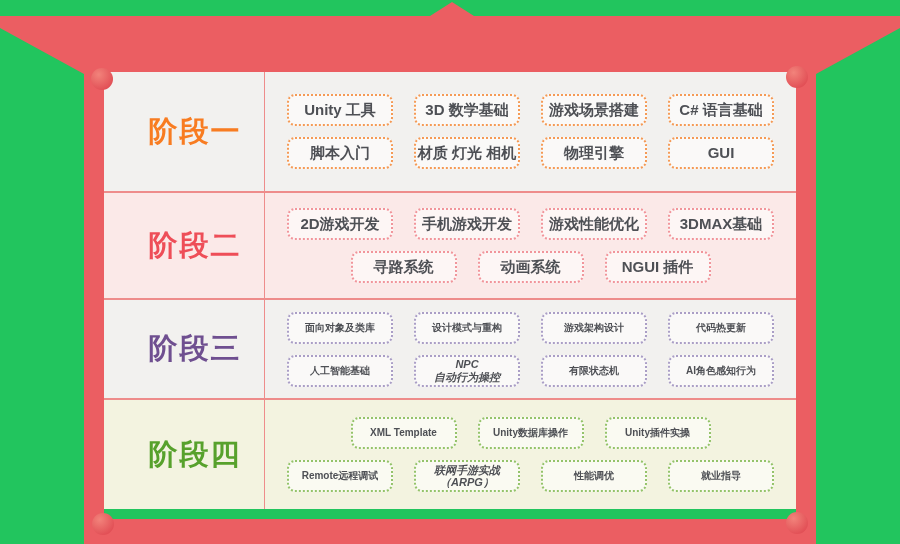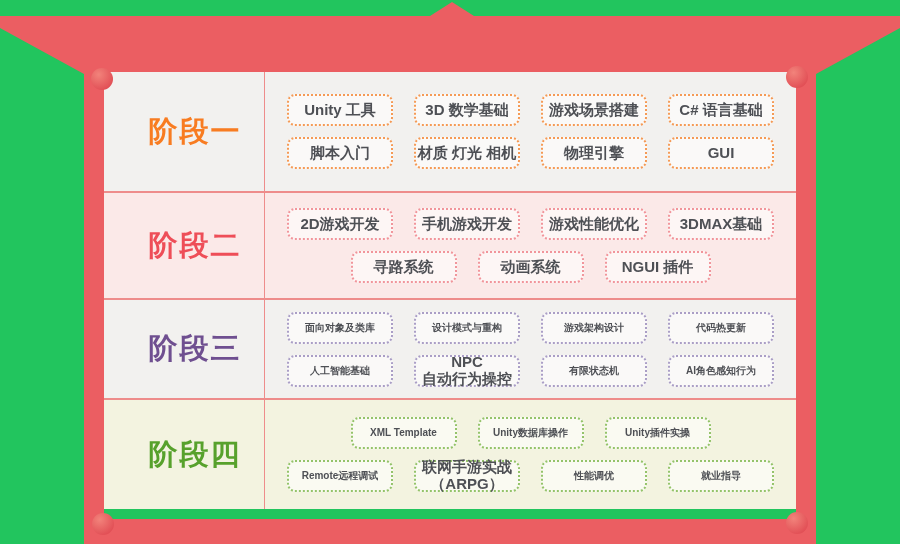--- a/index.html
+++ b/index.html
@@ -45,21 +45,21 @@
     width:106px;height:32px;
     border:2px dotted #999;
     border-radius:8px;
     background:rgba(255,255,255,0.58);
     display:flex;align-items:center;justify-content:center;
     font-weight:bold;color:#4e5055;
     text-align:center;white-space:pre-line;line-height:1.12;
   }
   .row-0 .pill,.row-1 .pill{font-size:15px;}
   .row-2 .pill,.row-3 .pill{font-size:10px;}
-  .pill.small{font-size:15px;}
+  .pill.small{font-size:11px;font-style:italic;}
 </style>
 </head>
 <body>
 
 <div class="canvas">
 
   <svg class="frame-svg" width="900" height="544" viewBox="0 0 900 544">
     <path class="frame-red" d="M0,16 H430 L452,2 L474,16 H900 V28 L816,74 H84 L0,28 Z" fill="#eb5e62"></path>
     <rect class="frame-red" x="84" y="70" width="20" height="474" fill="#eb5e62"></rect>
     <rect class="frame-red" x="796" y="70" width="20" height="474" fill="#eb5e62"></rect>

